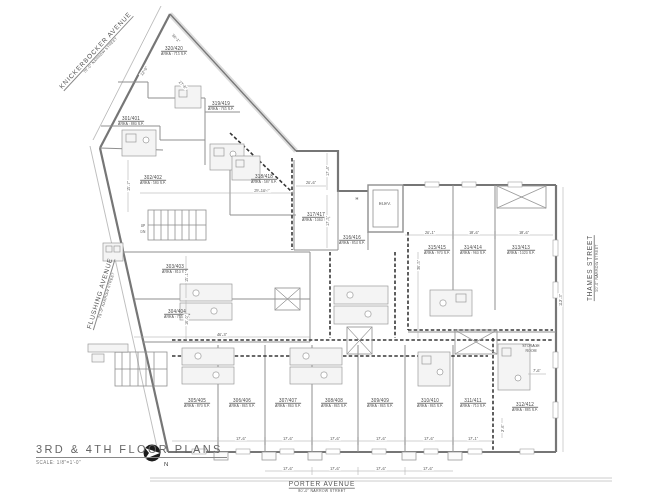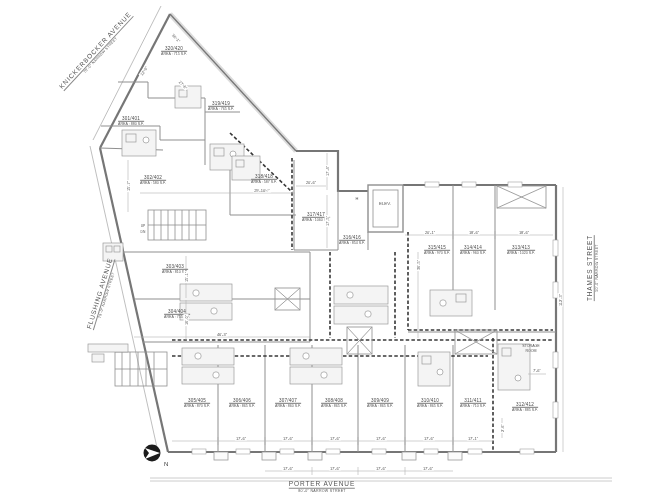--- a/index.html
+++ b/index.html
@@ -318,15 +318,19 @@
 </div>
 <div class="street" style="left:592px;top:268px;transform:translate(-50%,-50%) rotate(-90deg)">
   <div class="nm">THAMES STREET</div>
   <div class="nt">50'-0" NARROW STREET</div>
 </div>
 <div class="street" style="left:322px;top:486px">
   <div class="nm">PORTER AVENUE</div>
   <div class="nt">80'-0" NARROW STREET</div>
 </div>
 
+<div class="title">
+  <div class="t">3RD  &amp;  4TH  FLOOR  PLANS</div>
+  <div class="s">SCALE:    1/8"=1'-0"</div>
+</div>
 <div class="north-n">N</div>
 
 </div>
 
 </body></html>

